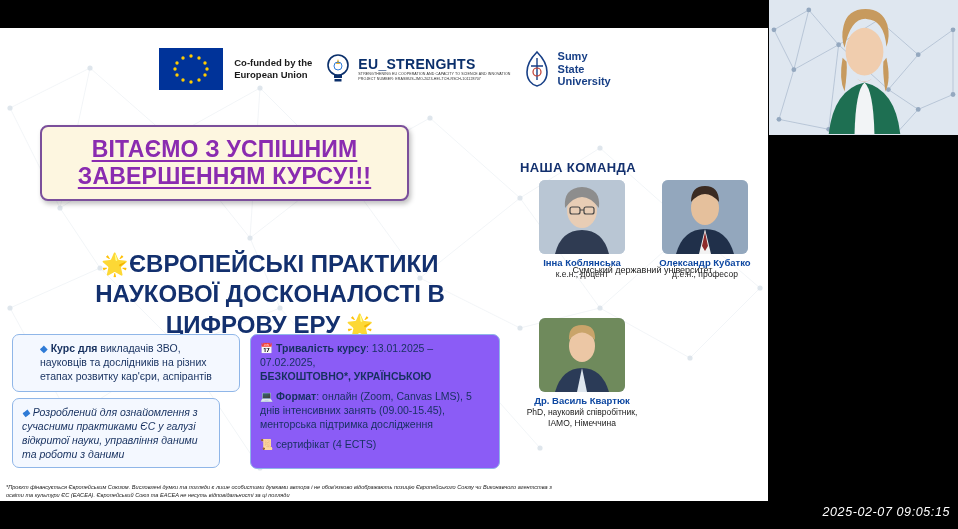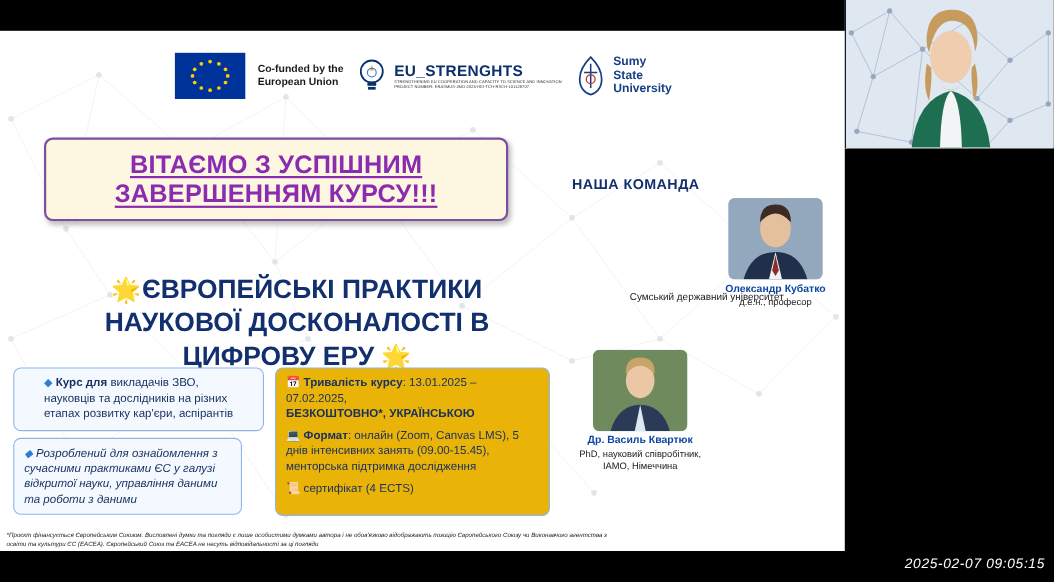--- a/index.html
+++ b/index.html
@@ -79,21 +79,21 @@
   }
   .sumy-text {
     font-size: 11px; font-weight: 700; color: #173f86; line-height: 1.18;
     white-space: pre-line;
   }
 
   
   .banner {
     position: absolute;
     left: 40px; top: 97px;
-    width: 422px; height: 76px;
+    width: 369px; height: 76px;
     background: #fdf6e0;
     border: 2px solid #7b4f9b;
     border-radius: 8px;
     display: flex; align-items: center; justify-content: center;
     text-align: center;
     box-shadow: 2px 3px 5px rgba(0,0,0,0.25);
   }
   .banner-text {
     font-size: 23px;
     font-weight: 700;
@@ -125,21 +125,21 @@
     background: #f4f8ff;
     border: 1.5px solid #8fb6e8;
     border-radius: 7px;
     padding: 7px 9px;
     font-size: 10.5px;
     color: #16305f;
     line-height: 1.33;
   }
   .box-a { left: 12px; top: 306px; width: 228px; height: 58px; padding-left: 27px; }
   .box-b { left: 12px; top: 370px; width: 208px; height: 70px; font-style: italic; }
-  .box-c { left: 250px; top: 306px; width: 250px; height: 135px; background:#eab308; }
+  .box-c { left: 250px; top: 306px; width: 250px; height: 135px; background:#8b5cf6; }
   .bullet { color: #2f7bd6; font-size: 10px; margin-right: 3px; }
   .b-strong { font-weight: 700; }
   .emoji { font-size: 10.5px; }
   .box-c p { margin: 0 0 6px 0; }
   .box-c p:last-child { margin-bottom: 0; }
 
   
   .team-title {
     position: absolute;
     left: 520px; top: 132px;
@@ -362,20 +362,36 @@
         <span class="b-strong">Формат</span><span>: онлайн (Zoom, Canvas LMS), 5 днів інтенсивних занять (09.00-15.45), менторська підтримка дослідження</span>
       </p>
       <p>
         <span class="emoji">📜</span>
         <span>сертифікат (4 ECTS)</span>
       </p>
     </div>
 
     <div class="team-title">НАША КОМАНДА</div>
 
+    <div class="person p1">
+      <div class="photo">
+        <svg viewBox="0 0 86 74" preserveAspectRatio="none">
+          <rect width="86" height="74" fill="#cfd8e3"></rect>
+          <rect x="0" y="0" width="86" height="74" fill="#b9c6d4"></rect>
+          <ellipse cx="43" cy="30" rx="15" ry="18" fill="#e8cdb5"></ellipse>
+          <path d="M26 28 q17 -22 34 0 q2 -20 -17 -21 q-19 1 -17 21z" fill="#8d8d8d"></path>
+          <rect x="31" y="27" width="10" height="7" rx="2" fill="none" stroke="#444" stroke-width="1.2"></rect>
+          <rect x="45" y="27" width="10" height="7" rx="2" fill="none" stroke="#444" stroke-width="1.2"></rect>
+          <path d="M41 30 h4" stroke="#444" stroke-width="1.2"></path>
+          <path d="M16 74 q6 -24 27 -24 q21 0 27 24 z" fill="#2f3b52"></path>
+        </svg>
+      </div>
+      <div class="p-name">Інна  Коблянська</div>
+      <div class="p-role">к.е.н., доцент</div>
+    </div>
 
     <div class="person p2">
       <div class="photo">
         <svg viewBox="0 0 86 74" preserveAspectRatio="none">
           <rect width="86" height="74" fill="#93a7bd"></rect>
           <ellipse cx="43" cy="28" rx="14" ry="17" fill="#e5c09c"></ellipse>
           <path d="M29 22 q14 -16 28 0 q0 -16 -14 -16 q-14 0 -14 16z" fill="#3b2b22"></path>
           <path d="M14 74 q7 -25 29 -25 q22 0 29 25 z" fill="#20304a"></path>
           <path d="M43 49 l-6 25 h12 z" fill="#f2f2f2"></path>
           <path d="M43 52 l-3 14 l3 5 l3 -5 z" fill="#8e2b2b"></path>

